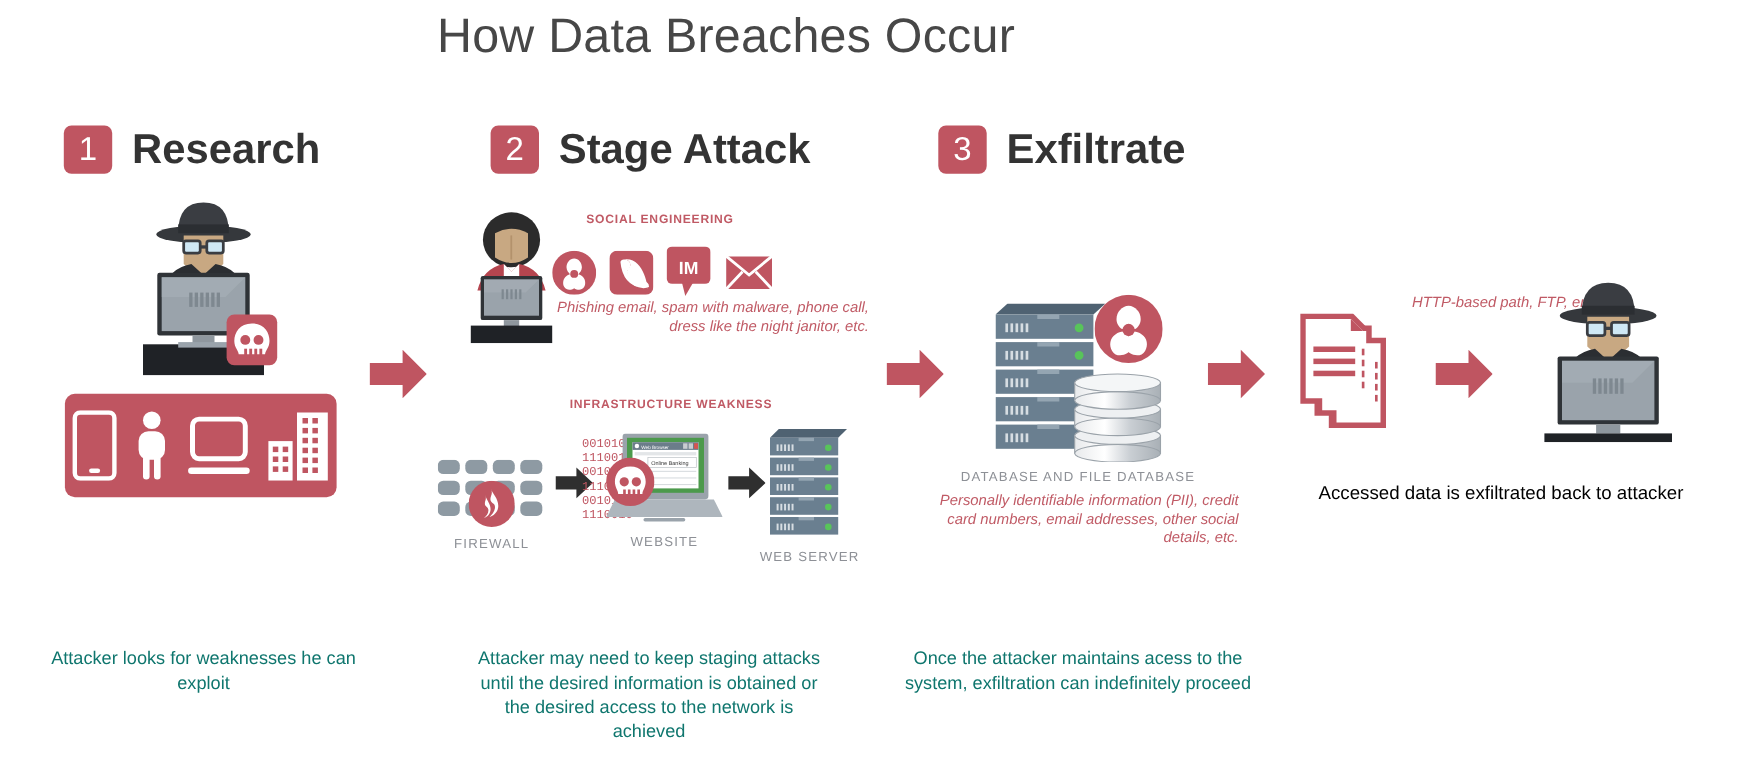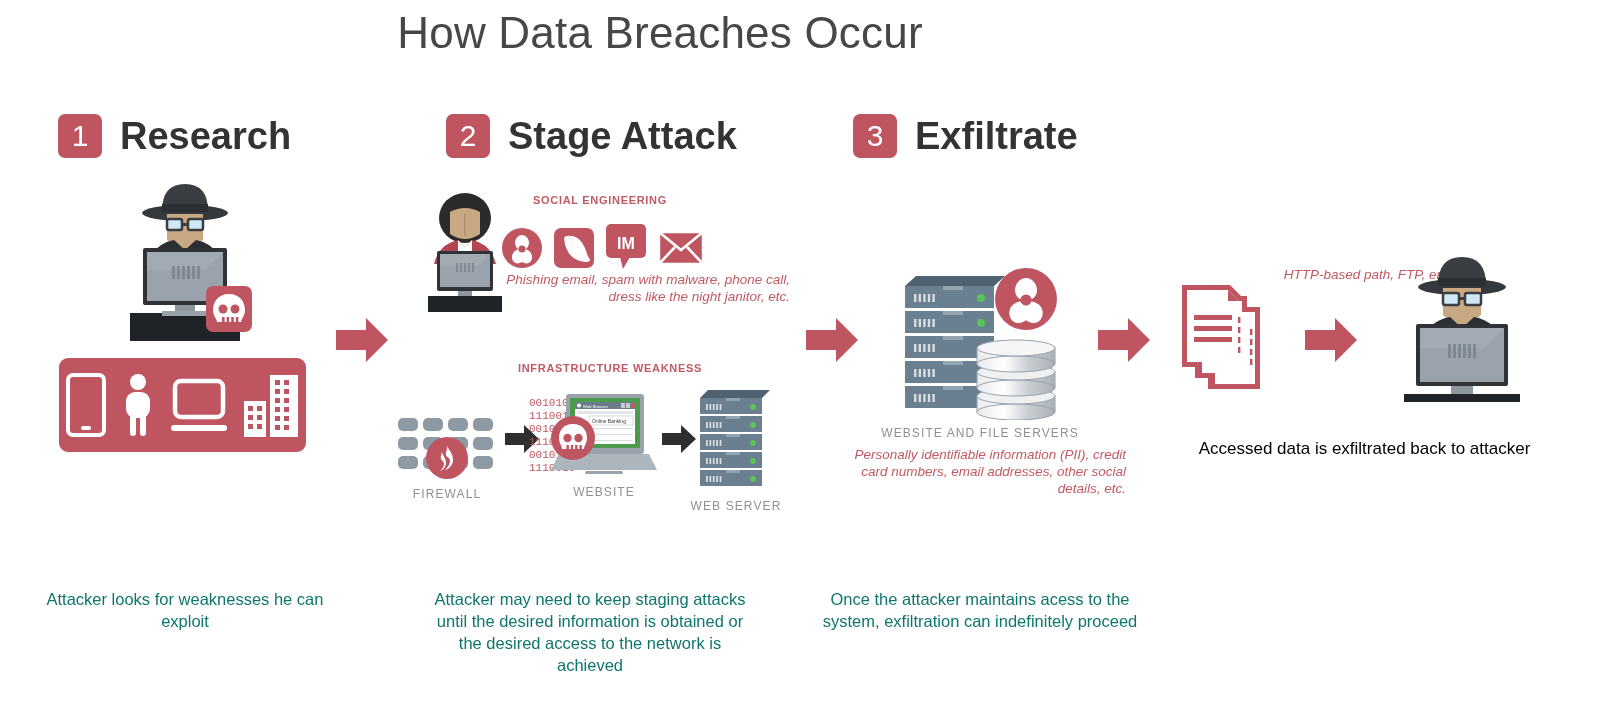--- a/index.html
+++ b/index.html
@@ -470,21 +470,21 @@
       <ellipse cx="41" cy="58" rx="39" ry="8" fill="#eef0f2" stroke="#9aa2a9" stroke-width="1"></ellipse>
       <rect x="2" y="34" width="78" height="16" fill="url(#cylg)" stroke="#9aa2a9" stroke-width="1"></rect>
       <ellipse cx="41" cy="50" rx="39" ry="8" fill="url(#cylg)" stroke="#9aa2a9" stroke-width="1"></ellipse>
       <ellipse cx="41" cy="34" rx="39" ry="8" fill="#eef0f2" stroke="#9aa2a9" stroke-width="1"></ellipse>
       <rect x="2" y="10" width="78" height="16" fill="url(#cylg)" stroke="#9aa2a9" stroke-width="1"></rect>
       <ellipse cx="41" cy="26" rx="39" ry="8" fill="url(#cylg)" stroke="#9aa2a9" stroke-width="1"></ellipse>
       <ellipse cx="41" cy="10" rx="39" ry="8" fill="#f4f6f7" stroke="#9aa2a9" stroke-width="1"></ellipse>
     </g>
   </svg>
 
-  <div class="caption-sm" style="left:860px;top:426px;width:240px;">WEBSITE AND FILE SERVERS</div>
+  <div class="caption-sm" style="left:860px;top:426px;width:240px;">DATABASE AND FILE DATABASE</div>
   <div class="italic-note" style="left:836px;top:446px;width:290px;">Personally identifiable information (PII), credit card  numbers, email addresses, other social details, etc.</div>
 
   <div class="bottom-cap" style="left:815px;top:588px;width:330px;">Once the attacker maintains acess to the system, exfiltration can indefinitely proceed</div>
 
   <svg class="red-arrow" style="left:1098px;top:316px;" width="52" height="48" viewBox="0 0 52 48">
     <path d="M0 14 L30 14 L30 2 L52 24 L30 46 L30 34 L0 34 Z" fill="#bf5561"></path>
   </svg>
 
   <svg class="abs" style="left:1182px;top:285px;" width="94" height="104" viewBox="0 0 94 104">
     <g fill="#bf5561">

